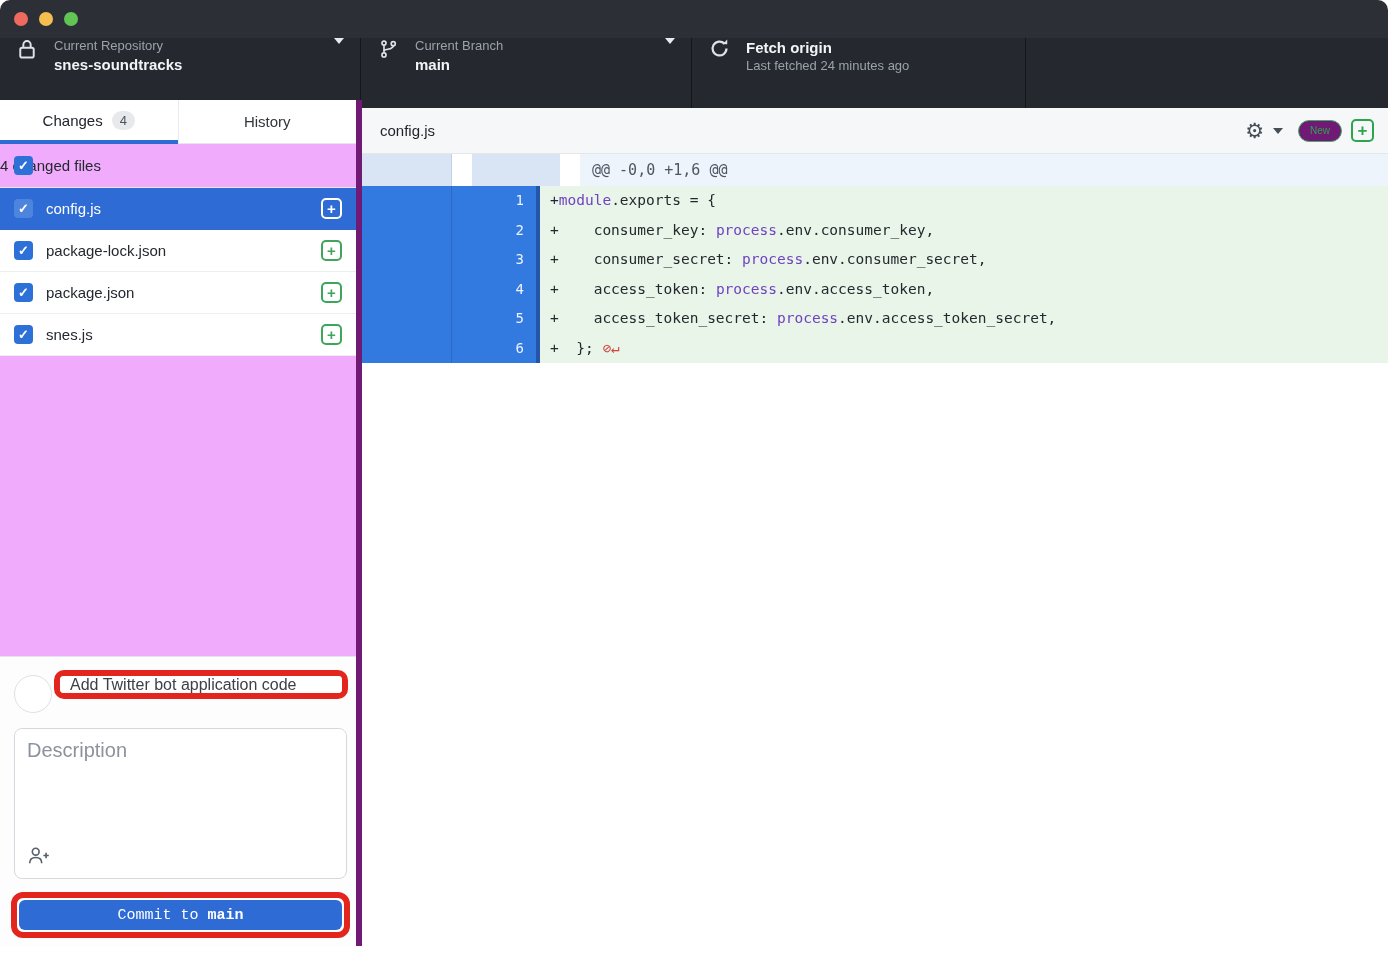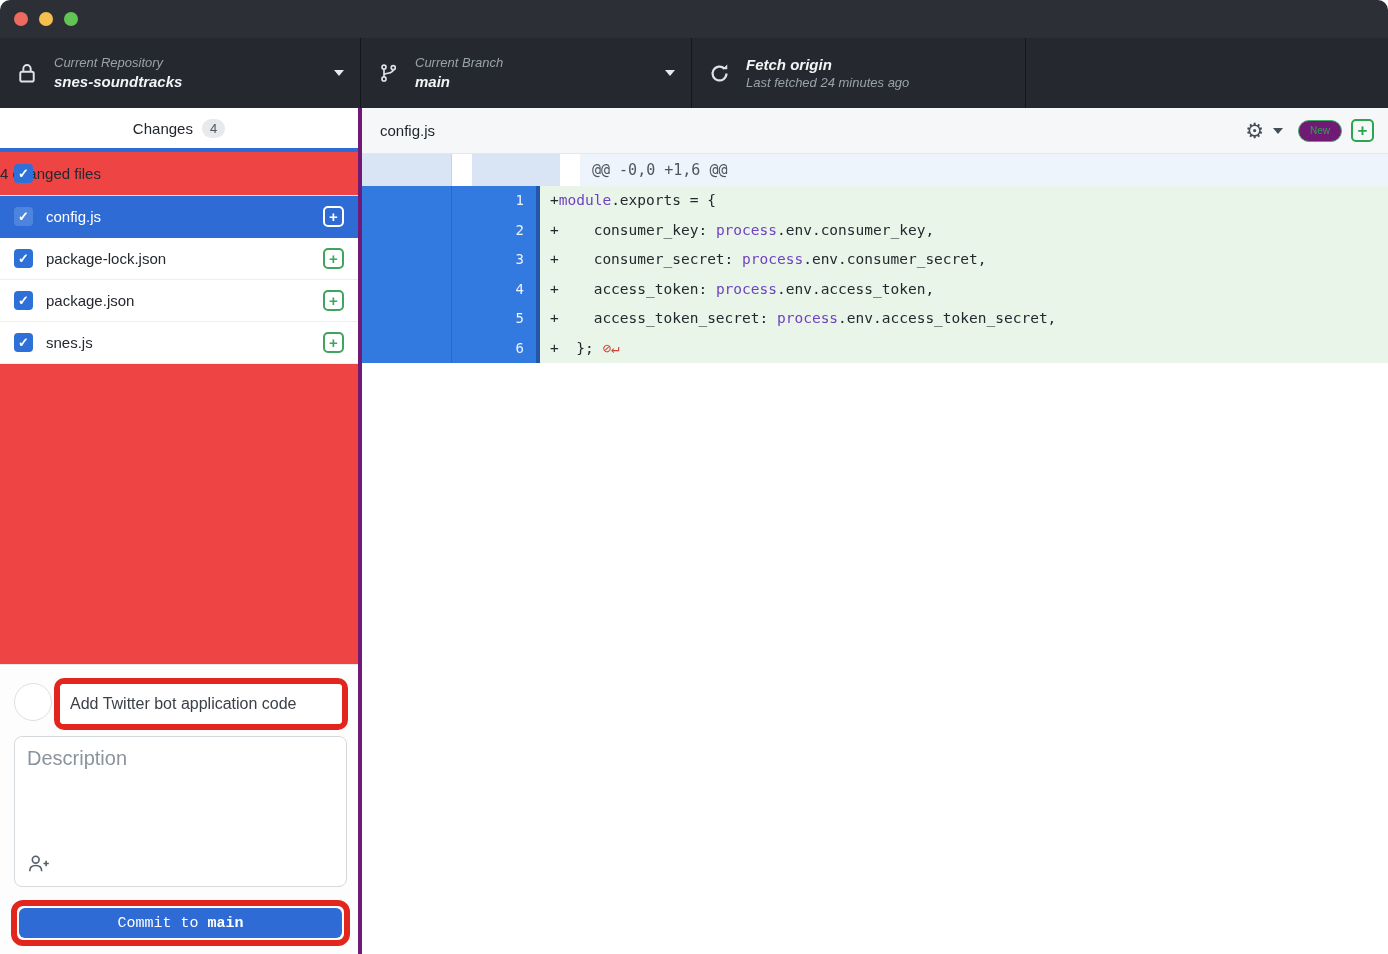--- a/index.html
+++ b/index.html
@@ -18,39 +18,39 @@
   .traffic { position:absolute; top:12px; width:14px; height:14px; border-radius:50%; }
   .t-close { left:14px; background:#ee6a5f; }
   .t-min   { left:39px; background:#f5bf4f; }
   .t-zoom  { left:64px; background:#61c454; }
   
   .toolbar {
     position:absolute; top:38px; left:0; width:1388px; height:70px;
     background:#25282e; display:flex;
   }
   .tb-section {
-    display:flex; align-items:center; height:100%;
-    border-right:1px solid #141619; padding:0 16px; cursor:pointer;font-style:italic;
+    display:flex; height:100%;
+    border-right:1px solid #141619; padding:0 16px; cursor:pointer;
   }
   .tb-sec-repo   { width:361px; }
   .tb-sec-branch { width:331px; }
   .tb-sec-fetch  { width:334px; }
   .tb-icon { width:22px; display:flex; justify-content:center; margin-right:16px; flex:none; }
   .tb-text { display:flex; flex-direction:column; }
   .tb-label { color:#9aa2ab; font-size:13px; line-height:16px; }
   .tb-value { color:#f2f5f7; font-size:15px; font-weight:bold; line-height:20px; margin-top:1px; }
   .tb-caret {
     margin-left:auto; width:0; height:0;
     border-left:5px solid transparent; border-right:5px solid transparent;
     border-top:6px solid #e8eaed;
   }
   
   .sidebar {
-    position:absolute; top:108px; left:0; width:362px; height:846px;
-    background:#ef4444; border-right:4px solid #701a75;
+    position:absolute; top:100px; left:0; width:362px; height:846px;
+    background:#f0abfc; border-right:6px solid #701a75;
   }
   .tabs { display:flex; height:44px; }
   .tab {
     flex:1; display:flex; align-items:center; justify-content:center;
     font-size:15px; color:#21262c; background:#fff; cursor:pointer; position:relative;
   }
   .tab-active { border-bottom:4px solid #2e6bd4; }
   .tab-inactive { border-bottom:1px solid #e3e6ea; border-left:1px solid #e9ebee; color:#30363c; }
   .tab-badge {
     margin-left:9px; background:#e7e9ec; color:#4d545c; font-size:13px;
@@ -88,21 +88,21 @@
     background:#fdfdfd; border-top:1px solid #e3e6ea;
   }
   .avatar {
     position:absolute; left:14px; top:18px; width:38px; height:38px;
     border-radius:50%; background:#fff; border:1px solid #dde1e6;
   }
   .annotation {
     border:6px solid #e3261d; background:#fff; position:absolute;
   }
   .summary-annotation {
-    left:54px; top:13px; width:294px; height:52px; border-radius:10px;
+    left:54px; top:13px; width:294px; height:29px; border-radius:10px;
     display:flex; align-items:center;
   }
   .summary-input {
     border:none; outline:none; width:100%; height:100%;
     font-family:"Liberation Sans",sans-serif;
     font-size:16px; color:#3c4147; padding:0 10px; border-radius:4px;
   }
   .description-box {
     position:absolute; left:14px; top:71px; width:333px; height:151px;
     border:1px solid #d4d9de; border-radius:8px; background:#fff;
@@ -218,20 +218,23 @@
     </span>
   </div>
   <div style="flex:1"></div>
 </div>
 
 <div class="sidebar">
   <div class="tabs">
     <div class="tab tab-active">
       <span>Changes</span>
       <span class="tab-badge">4</span>
+    </div>
+    <div class="tab tab-inactive">
+      <span>History</span>
     </div>
   </div>
   <div class="files-header">
     <div class="checkbox">✓</div>
     <div class="files-header-label">4 changed files</div>
   </div>
   <div id="file-list">
       <div class="file-row selected">
         <div class="checkbox">✓</div>
         <span>config.js</span>

